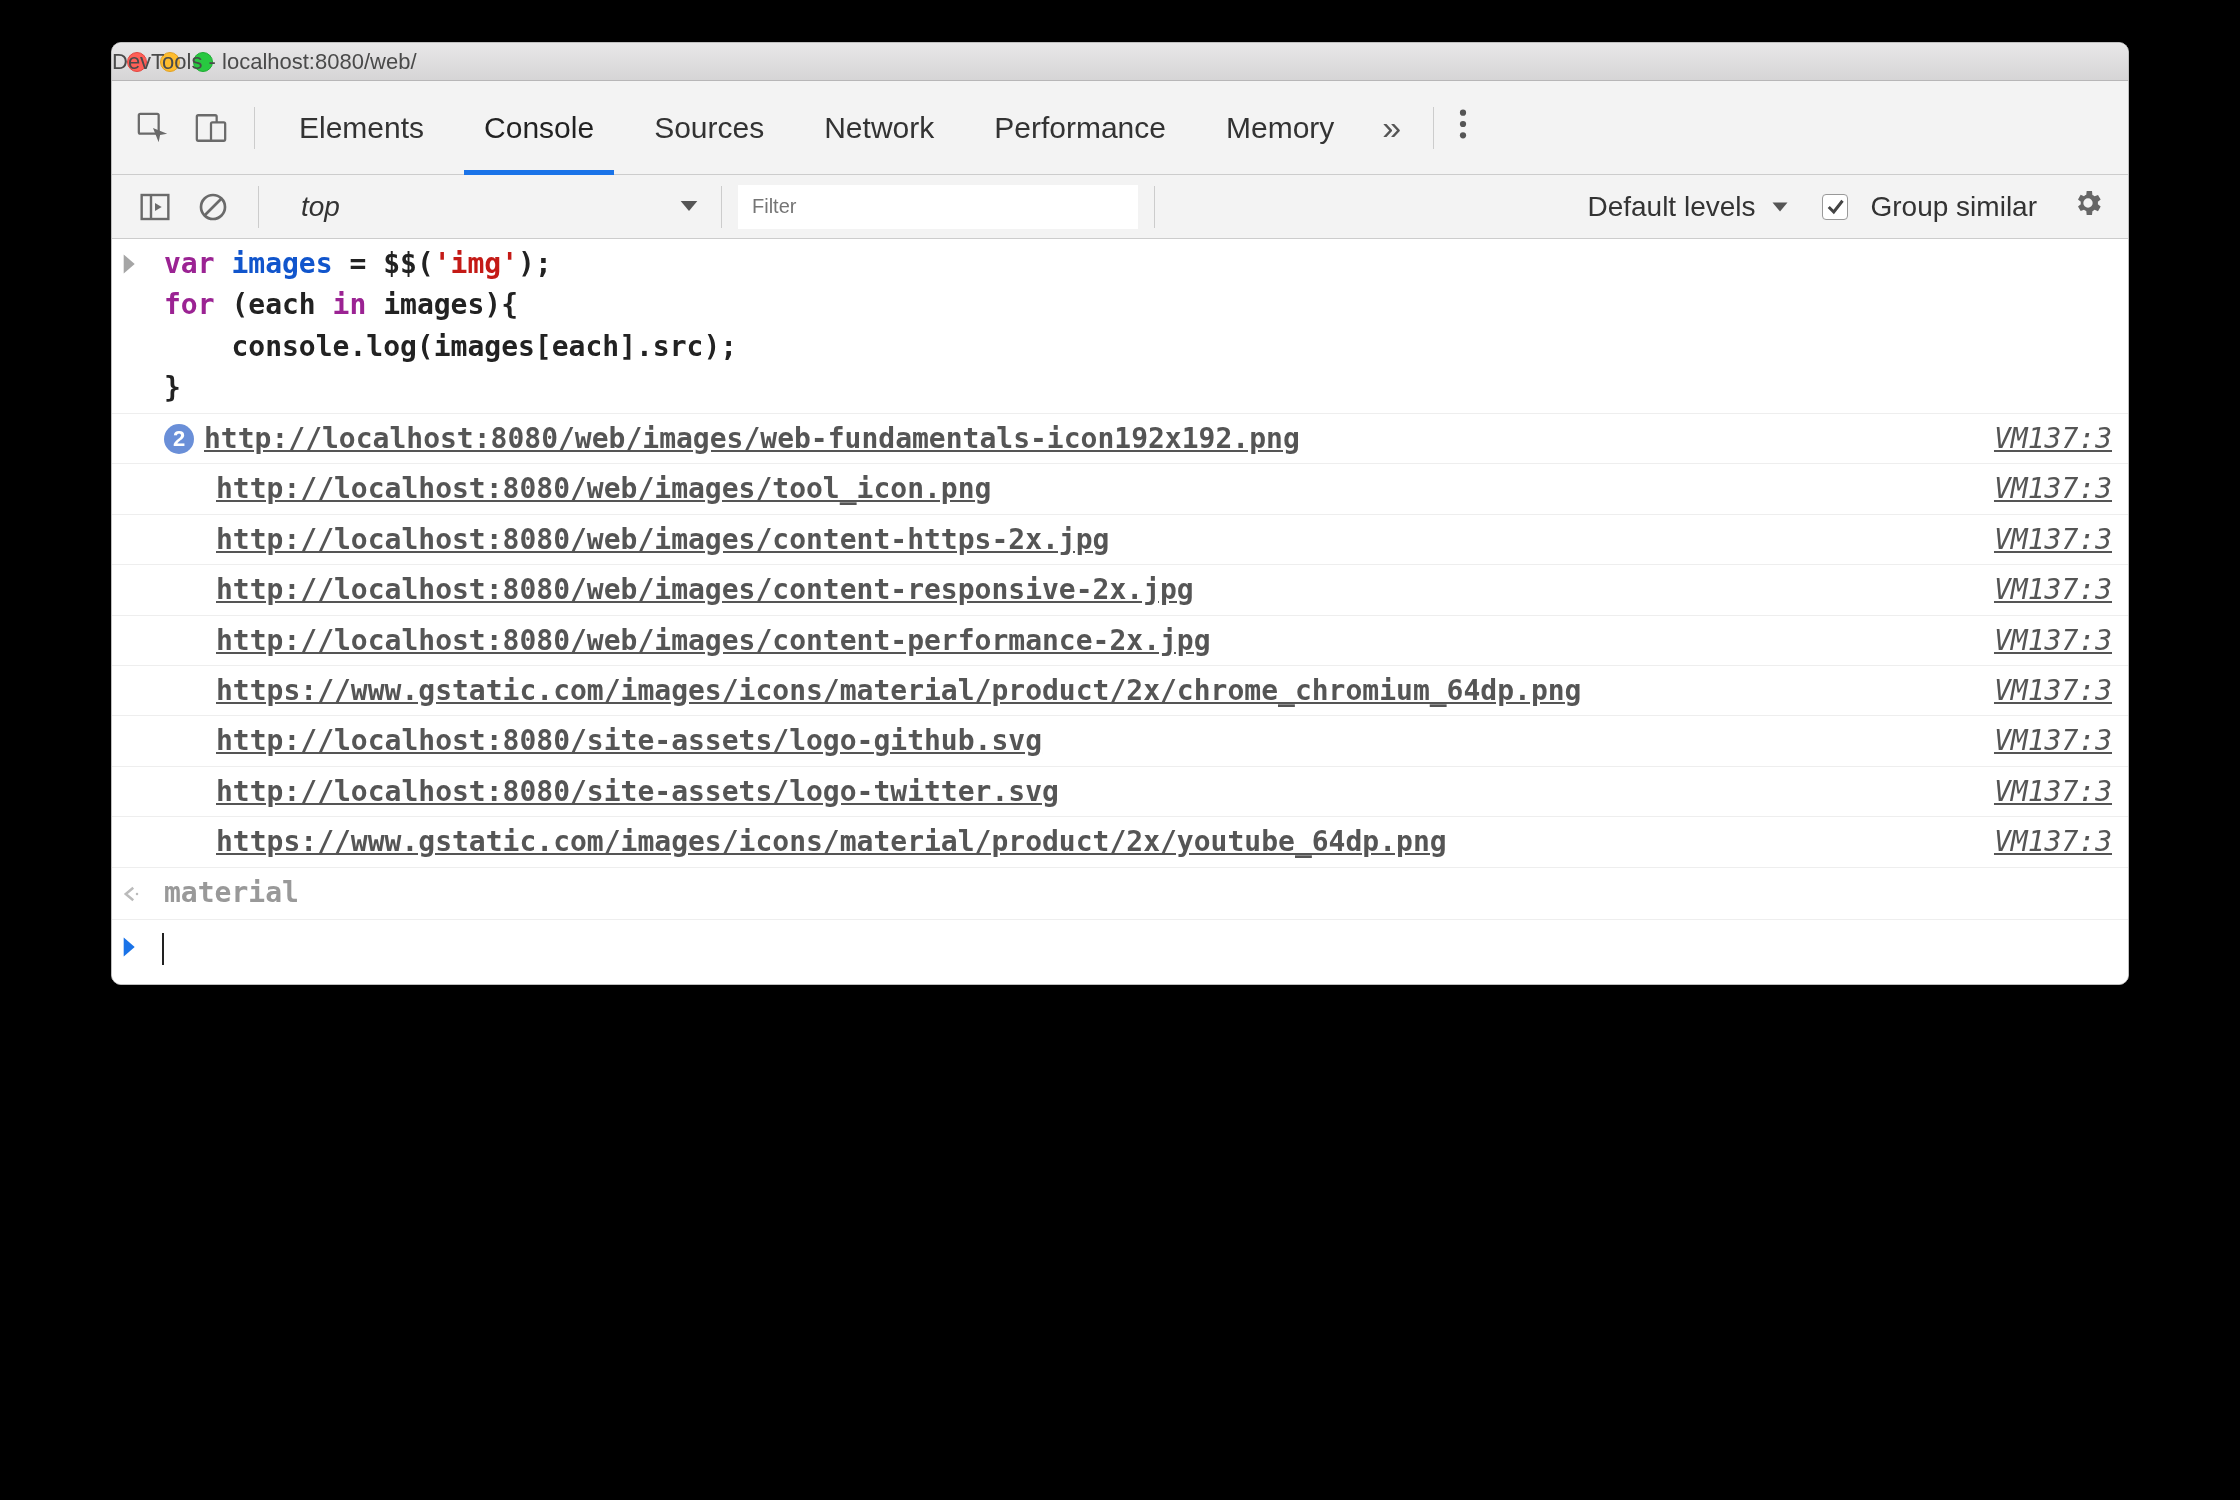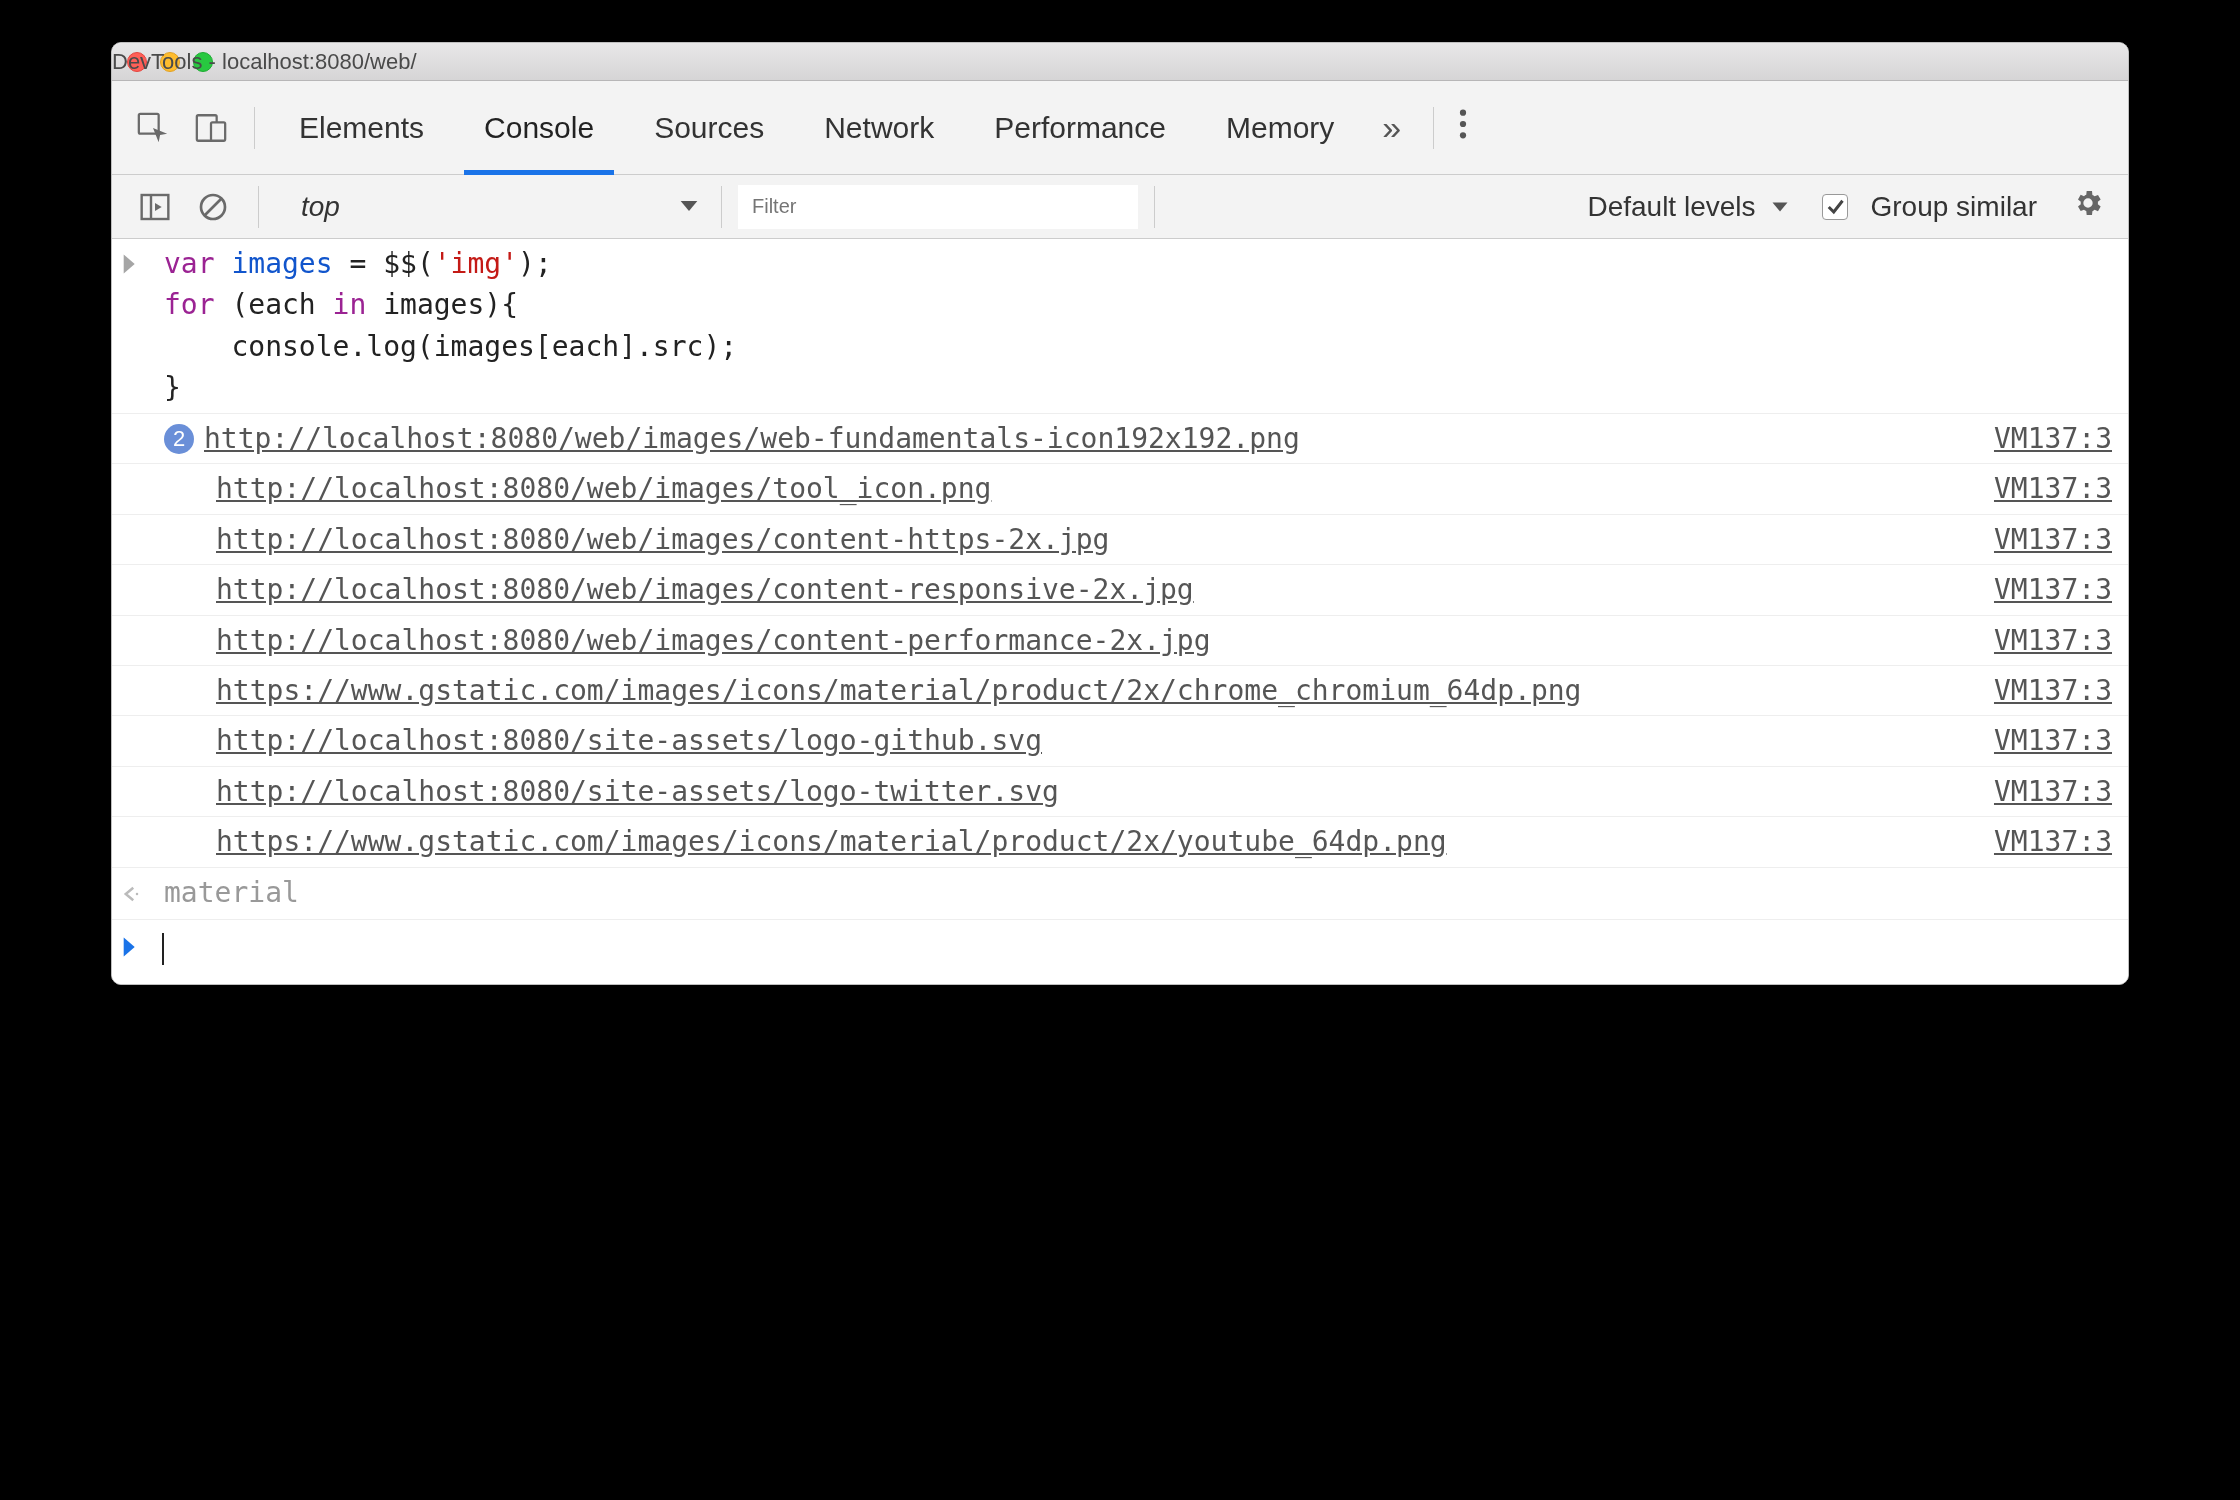--- a/index.html
+++ b/index.html
@@ -156,27 +156,29 @@
     width: 34px;
     flex-shrink: 0;
     color: #a5a5a5;
     padding-top: 2px;
   }
   .content {
     flex: 1;
     padding-left: 8px;
     padding-right: 8px;
     min-width: 0;
+    font-weight: bold;
   }
   .src {
     flex-shrink: 0;
     color: #555;
     text-decoration: underline;
     padding-left: 20px;
     white-space: nowrap;
+    font-style: italic;
   }
   .code .kw   { color: #9b2393; }
   .code .inkw { color: #9b2393; }
   .code .var  { color: #1155cc; }
   .code .str  { color: #c41a16; }
   .code .plain{ color: #222; }
   .code-block { white-space: pre; }
   .url {
     color: #555;
     text-decoration: underline;

